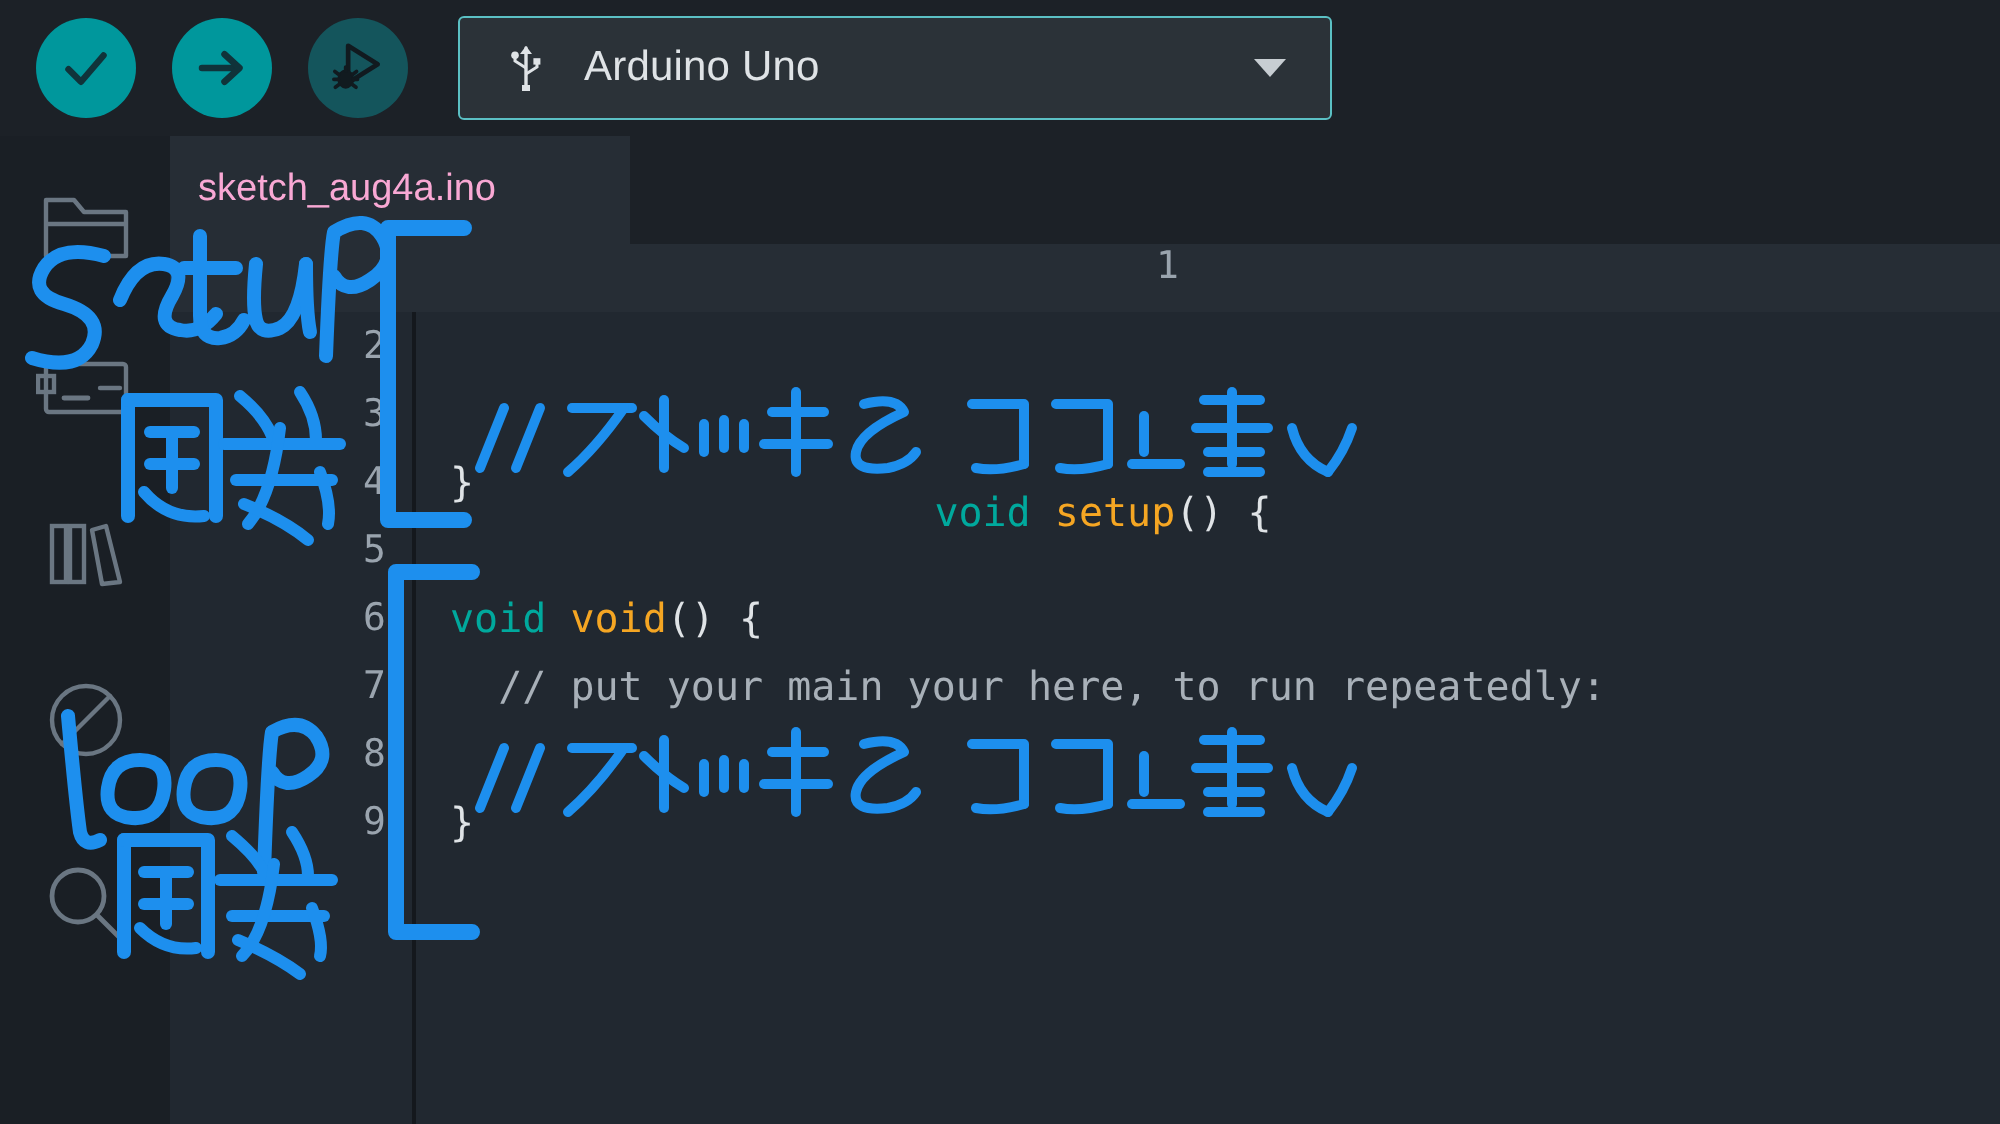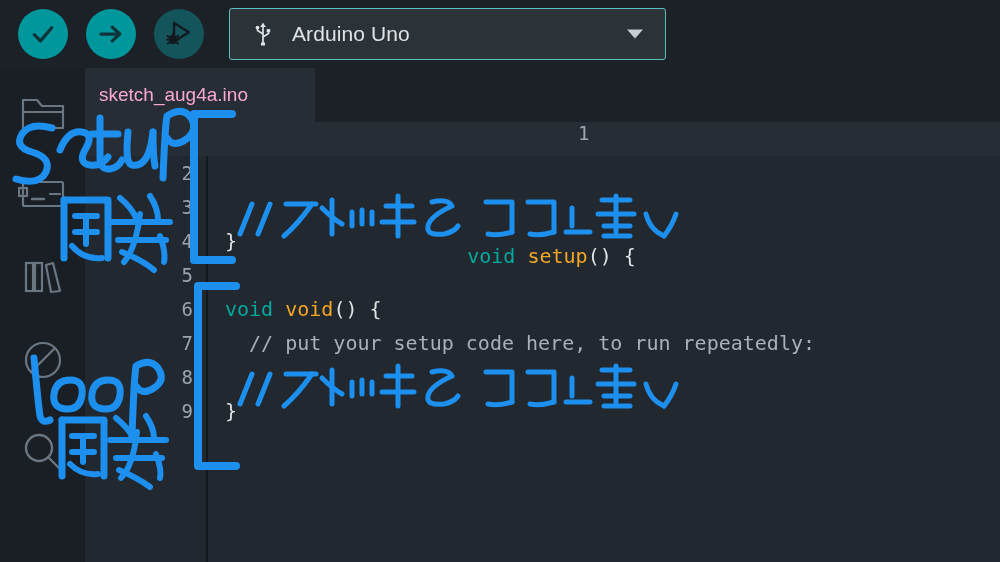--- a/index.html
+++ b/index.html
@@ -260,21 +260,21 @@
       <div class="code-row">
         <span class="lineno">5</span>
         <span class="code-text"></span>
       </div>
       <div class="code-row">
         <span class="lineno">6</span>
         <span class="code-text"><span class="tok-type">void </span><span class="tok-fn">void</span><span class="tok-punct">() {</span></span>
       </div>
       <div class="code-row">
         <span class="lineno">7</span>
-        <span class="code-text"><span class="tok-comment">  // put your setup code here, to run repeatedly:</span></span>
+        <span class="code-text"><span class="tok-comment">  // put your main your here, to run repeatedly:</span></span>
       </div>
       <div class="code-row">
         <span class="lineno">8</span>
         <span class="code-text"></span>
       </div>
       <div class="code-row">
         <span class="lineno">9</span>
         <span class="code-text"><span class="tok-punct">}</span></span>
       </div>
     </div>

